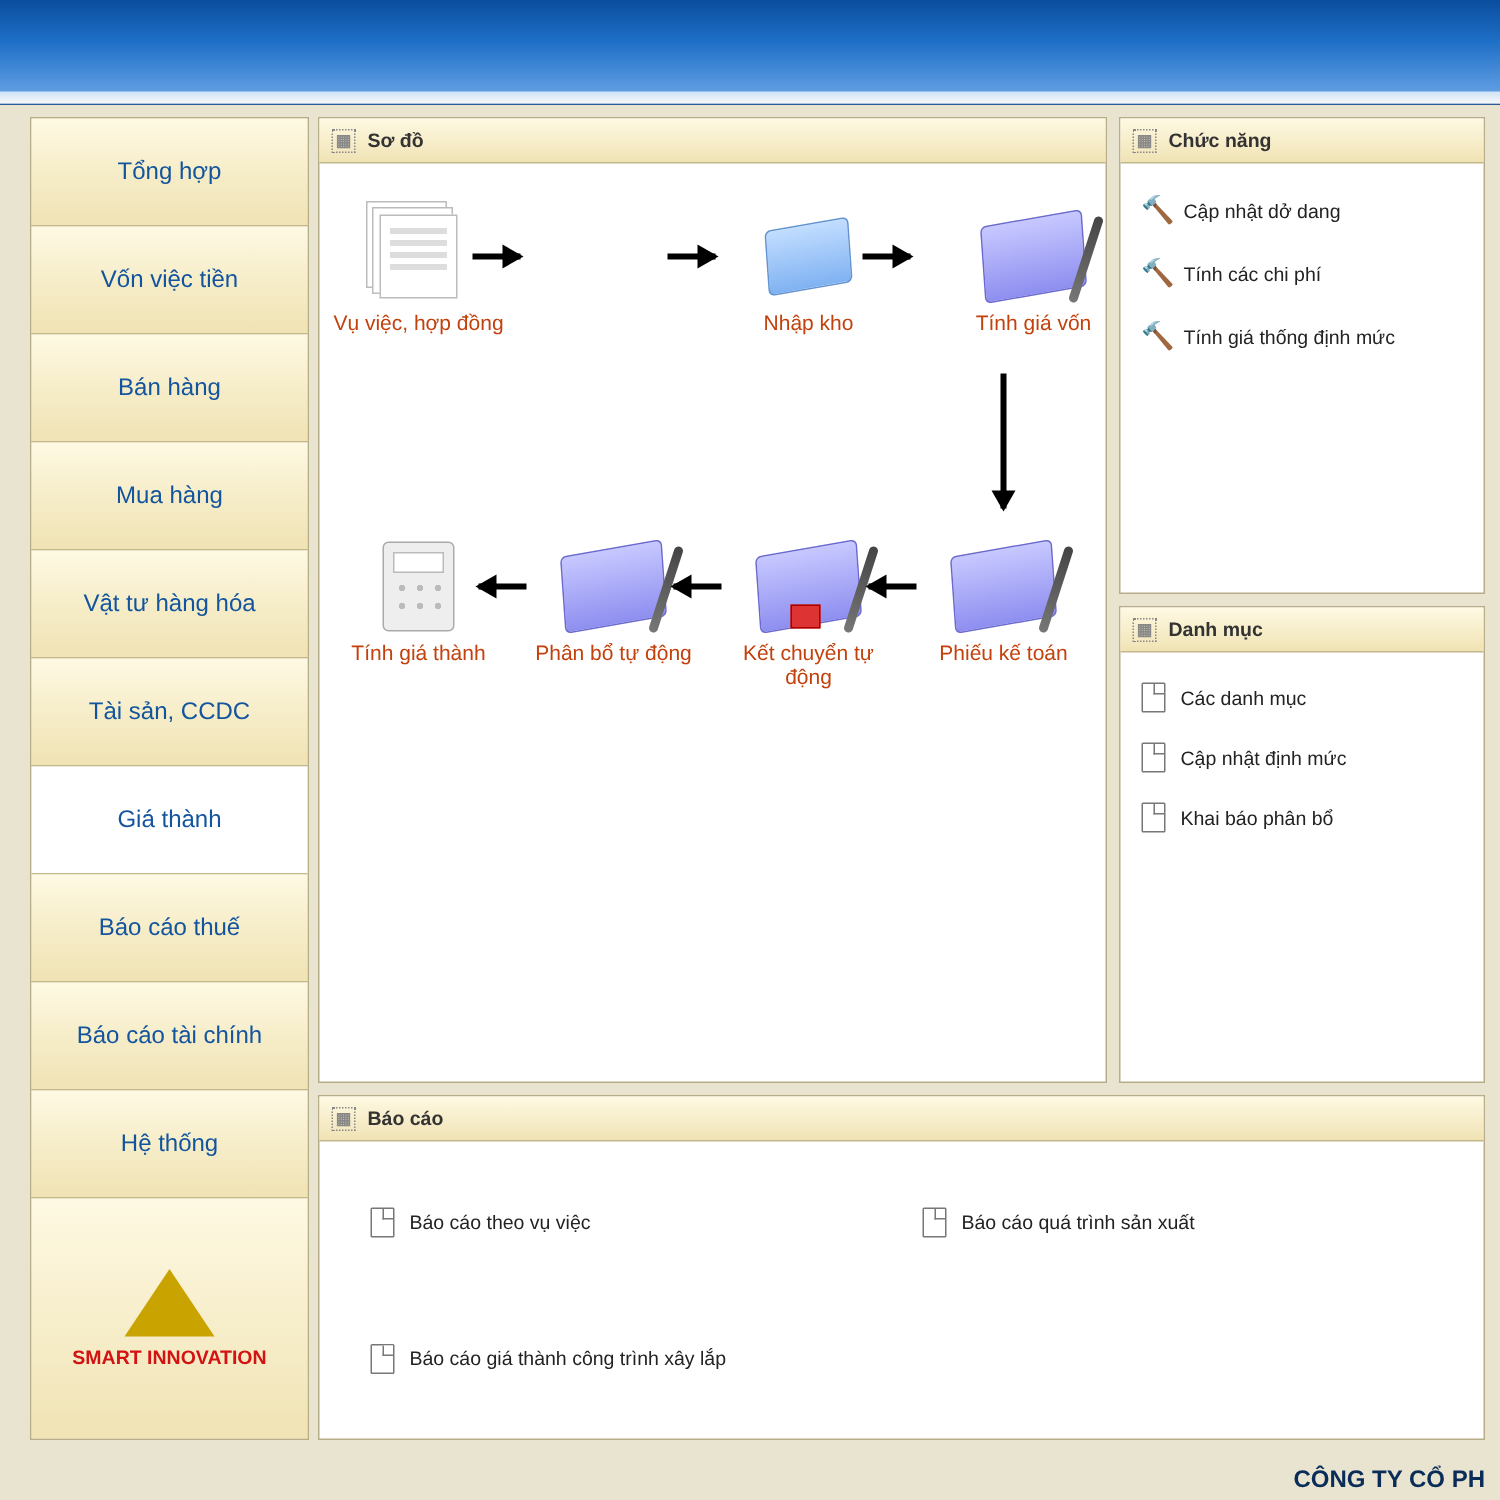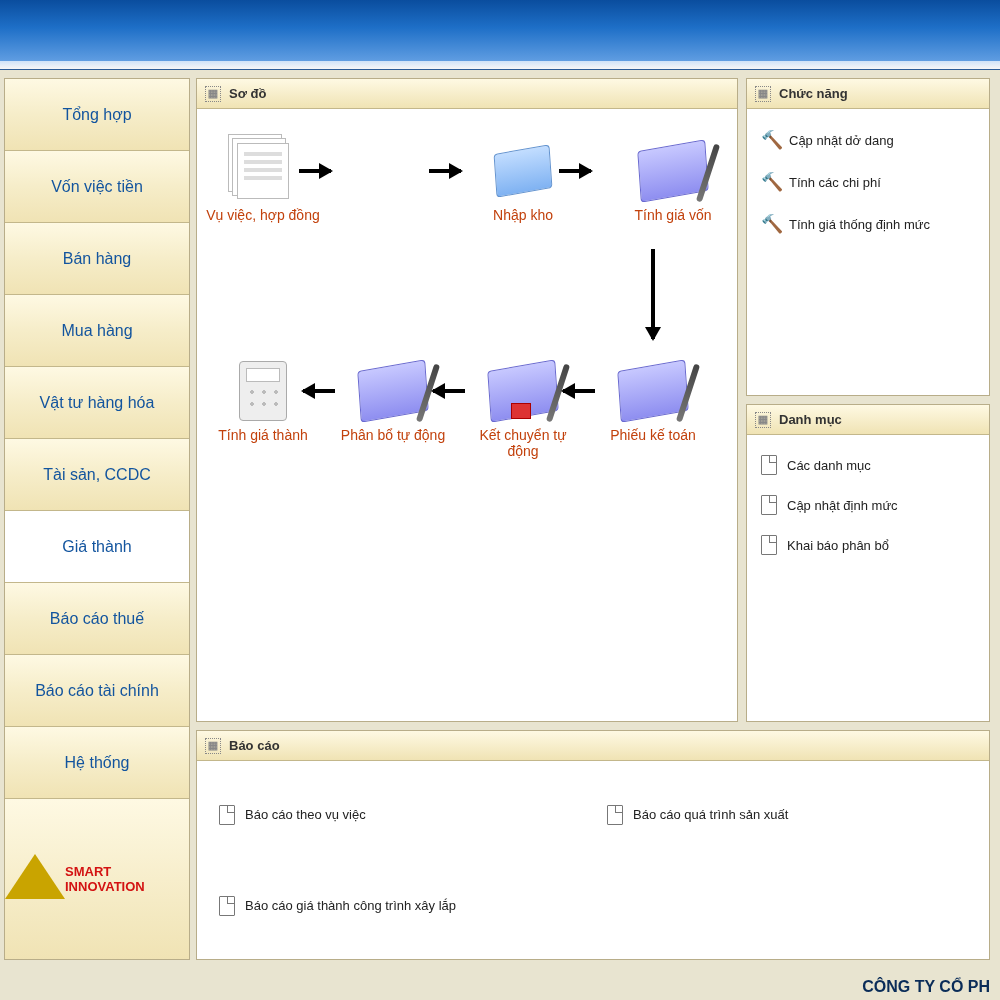--- a/index.html
+++ b/index.html
@@ -40,20 +40,21 @@
   }
 
   
   .sidebar {
     width: 186px;
     display: flex;
     flex-direction: column;
     gap: 0;
     border: 1px solid #b8ad89;
     background: #ece6cf;
+    margin-left: 16px;
   }
   .sidebar-item {
     height: 72px;
     display: flex;
     align-items: center;
     justify-content: center;
     text-align: center;
     color: #12549e;
     font-size: 16px;
     font-weight: 500;
@@ -62,21 +63,21 @@
     cursor: pointer;
     padding: 0 6px;
   }
   .sidebar-item.active {
     background: #fff;
     color: #12549e;
   }
   .sidebar-logo {
     flex: 1;
     display: flex;
-    flex-direction: row;
+    flex-direction: column;
     align-items: center;
     justify-content: center;
     background: linear-gradient(to bottom,#fef9e3,#f0e3b4);
   }
   .sidebar-logo .tri {
     width:0; height:0;
     border-left: 30px solid transparent;
     border-right: 30px solid transparent;
     border-bottom: 45px solid #c9a400;
     margin-bottom: 6px;
@@ -220,21 +221,21 @@
   }
   .arrow-v::after{
     content:""; position:absolute; bottom:-2px; left:-6px; border-top:14px solid #000; border-left:8px solid transparent; border-right:8px solid transparent;
   }
 
   
   .panel-reports { height: 230px; }
   .panel-reports .panel-body {
     display: grid;
     grid-template-columns: 1fr 1fr;
-    padding: 20px 18px;
+    padding: 20px 30px;
     column-gap: 20px;
     row-gap: 24px;
   }
 </style>
 </head>
 <body>
 
 <div class="topbar"></div>
 
 <div class="main">

